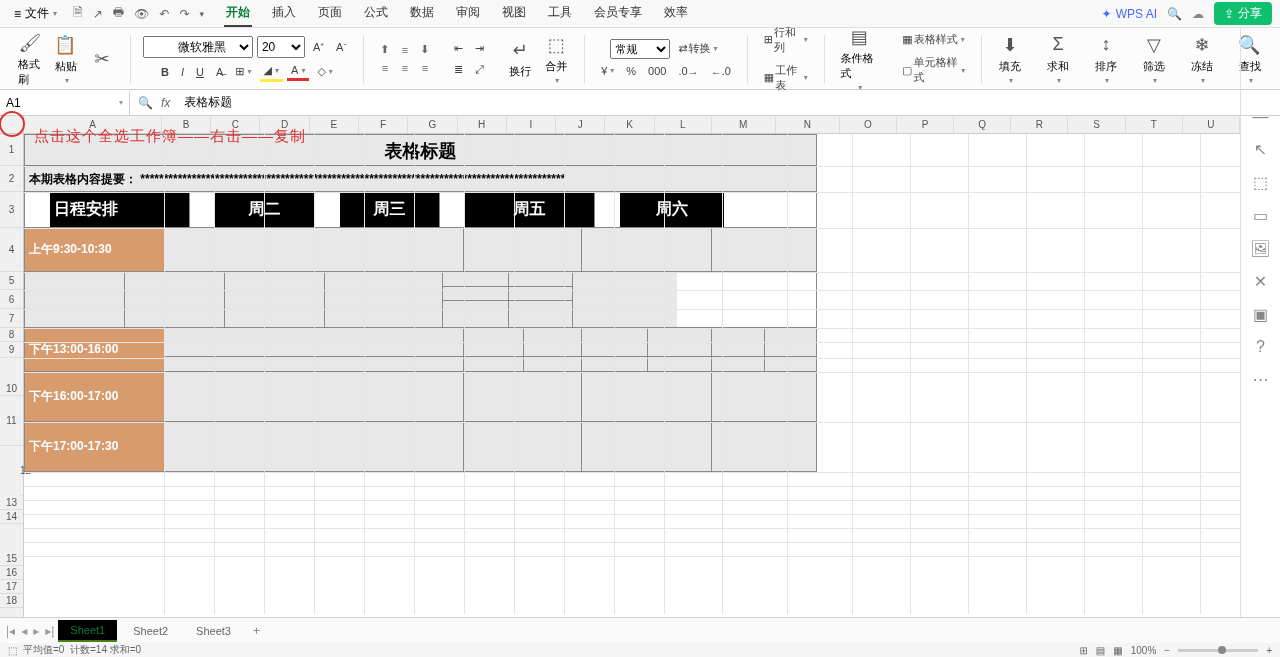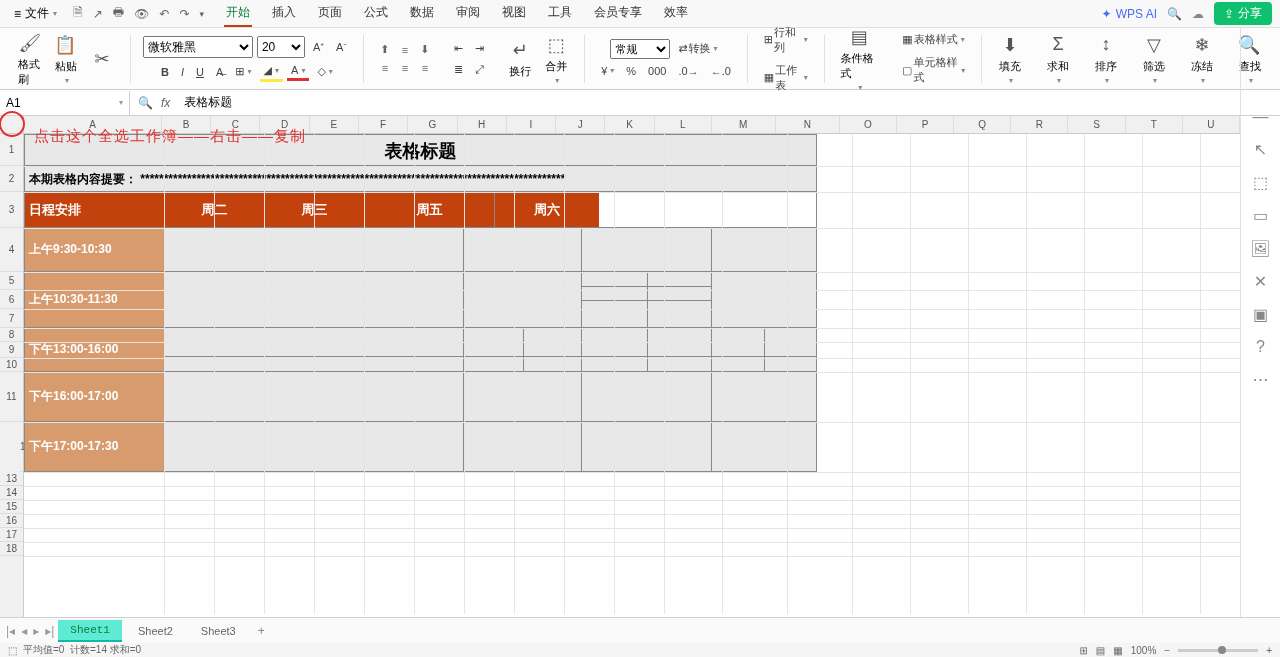--- a/index.html
+++ b/index.html
@@ -5,36 +5,36 @@
 * { box-sizing: border-box; margin: 0; padding: 0; }
 body { font-family: "Microsoft YaHei", sans-serif; font-size: 12px; background: #fff; overflow: hidden; width: 1280px; height: 657px; position: relative; }
 
 
 .titlebar { height: 28px; display: flex; align-items: center; padding: 0 8px; border-bottom: 1px solid #e0e0e0; background: #f8f8f8; }
 .titlebar .file-btn { display: flex; align-items: center; gap: 4px; padding: 2px 6px; cursor: pointer; }
 .titlebar .qat { display: flex; gap: 10px; margin-left: 10px; align-items: center; }
 .titlebar .qat span { color: #666; cursor: pointer; }
 .titlebar .tabs { display: flex; gap: 18px; margin-left: 20px; }
 .titlebar .tabs span { padding: 4px 2px; cursor: pointer; color: #333; }
-.titlebar .tabs .active { color: #0a7d3a; border-bottom: 2px solid #c2410c; font-weight: 400; }
+.titlebar .tabs .active { color: #0a7d3a; border-bottom: 2px solid #404040; font-weight: 700; }
 .titlebar .right { margin-left: auto; display: flex; align-items: center; gap: 10px; }
 .titlebar .ai { color: #4a6cf7; display: flex; gap: 4px; align-items: center; }
 .titlebar .share { background: #0fc16e; color: #fff; padding: 3px 10px; border-radius: 4px; display: flex; gap: 4px; align-items: center; }
 
 
 .ribbon { height: 62px; display: flex; align-items: center; padding: 0 8px; border-bottom: 1px solid #d0d0d0; background: #fcfcfc; gap: 4px; }
 .rgroup { display: flex; flex-direction: column; align-items: center; padding: 0 6px; }
 .rgroup .big { display: flex; flex-direction: column; align-items: center; gap: 2px; padding: 2px 4px; cursor: pointer; font-size: 11px; }
 .rgroup .row { display: flex; gap: 4px; align-items: center; }
 .rsep { width: 1px; height: 48px; background: #e0e0e0; margin: 0 2px; }
 .ico { width: 18px; height: 18px; display: inline-flex; align-items: center; justify-content: center; font-size: 14px; color: #555; }
 .ico.lg { width: 24px; height: 24px; font-size: 18px; }
 .btn-sm { padding: 2px 4px; cursor: pointer; display: flex; align-items: center; gap: 1px; font-size: 11px; color: #444; }
 .dd::after { content: "▾"; font-size: 8px; margin-left: 2px; color: #888; }
-select.font { width: 110px; height: 22px; font-size: 12px; }
+select.font { width: 110px; height: 22px; font-size: 12px; padding-left: 30px; }
 select.size { width: 48px; height: 22px; font-size: 12px; }
 .alignset { display: grid; grid-template-columns: repeat(3,18px); gap: 2px; }
 .alignset span { width:18px; height:16px; display: inline-flex; align-items: center; justify-content: center; font-size: 11px; color: #666; }
 .fmt-col { display:flex; flex-direction:column; gap:4px;}
 
 
 .fbar { height: 26px; display: flex; align-items: center; border-bottom: 1px solid #d0d0d0; }
 .namebox { width: 130px; height: 24px; border-right: 1px solid #d0d0d0; display: flex; align-items: center; padding: 0 6px; justify-content: space-between; }
 .namebox::after { content: "▾"; font-size: 8px; color: #999; }
 .fbar .fx { padding: 0 8px; color: #666; display:flex; gap:8px; align-items:center;}
@@ -55,38 +55,38 @@
 
 .cells { position: relative; }
 .gridrow { position: absolute; left: 0; right: 0; border-bottom: 1px solid #e5e5e5; }
 .gridcol { position: absolute; top: 0; bottom: 0; border-right: 1px solid #e5e5e5; }
 
 
 .content { position: absolute; left: 0; top: 0; width: 793px; }
 .content .title { height: 32px; background: #e8e8e8; text-align: center; font-size: 18px; font-weight: 700; line-height: 32px; border: 1px solid #888; }
 .content .summary { height: 26px; background: #e8e8e8; border: 1px solid #888; border-top: none; font-size: 12px; padding: 0 4px; line-height: 26px; font-weight: 700; overflow:hidden;}
 .content .hdrrow { display: flex; height: 36px; border: 1px solid #888; border-top: none; }
-.content .hdrrow .hcell { background: #c2410c; color: #fff; font-weight: 700; display: flex; align-items: center; justify-content: center; border-right: 1px solid #888; font-size: 13px; }
+.content .hdrrow .hcell { background: #000000; color: #fff; font-weight: 700; display: flex; align-items: center; justify-content: center; border-right: 1px solid #888; font-size: 16px; margin-left: 25px; }
 .content .bodyrow { display: flex; border: 1px solid #888; border-top: none; }
 .content .timecell { background: #d89b6e; color: #fff; font-weight: 700; display: flex; align-items: center; justify-content: flex-start; padding-left: 4px; border-right: 1px solid #888; font-size: 12px; width: 140px; }
 .content .daycell { background: #e8e8e8; border-right: 1px solid #888; position: relative; }
 .content .daycell:last-child { border-right: none; }
 .content .daycell .innerh { position:absolute; left:0; right:0; border-bottom:1px solid #888;}
 .content .daycell .innerv { position:absolute; top:0; bottom:0; border-right:1px solid #888;}
 .content .hdrrow .hcell.first { justify-content: flex-start; padding-left: 4px;}
 
 
 .annot-circle { position: absolute; left: -1px; top: 111px; width: 26px; height: 26px; border: 2px solid #e03030; border-radius: 50%; z-index: 50; }
 .annot-text { position: absolute; left: 34px; top: 127px; color: #e03030; font-size: 15px; z-index: 50; letter-spacing: 1px; }
 
 
 .sheetbar { position: absolute; bottom: 14px; left: 0; right: 0; height: 26px; border-top: 1px solid #d0d0d0; display: flex; align-items: center; background: #fafafa; padding: 0 6px; gap: 4px; }
 .sheetbar .nav { display: flex; gap: 6px; color: #999; }
 .sheetbar .tab { padding: 4px 12px; font-size: 11px; cursor: pointer; color: #666; }
-.sheetbar .tab.active { color: #0a7d3a; border-bottom: 2px solid #14b8a6; background: #5eead4; font-family: Liberation Mono, monospace; }
+.sheetbar .tab.active { color: #0a7d3a; border-bottom: 2px solid #4d7c0f; background: #000000; }
 .sheetbar .add { color: #888; padding: 0 6px; cursor: pointer; }
 
 
 .statusbar { position: absolute; bottom: 0; left: 0; right: 0; height: 14px; display: flex; align-items: center; font-size: 10px; color: #666; padding: 0 8px; background: #f5f5f5; }
 .statusbar .right { margin-left: auto; display: flex; gap: 8px; align-items: center; }
 .zoom-slider { width: 80px; height: 3px; background: #ccc; position: relative; }
 .zoom-slider::after { content:""; position:absolute; left:50%; top:-3px; width:8px; height:8px; background:#888; border-radius:50%;}
 </style>
 </head>
 <body>
@@ -295,26 +295,26 @@
     <div id="rowhdrs-inner">
         <div class="rh" style="height: 32px; line-height: 32px;">1</div>
         <div class="rh" style="height: 26px; line-height: 26px;">2</div>
         <div class="rh" style="height: 36px; line-height: 36px;">3</div>
         <div class="rh" style="height: 44px; line-height: 44px;">4</div>
         <div class="rh" style="height: 18px; line-height: 18px;">5</div>
         <div class="rh" style="height: 19px; line-height: 19px;">6</div>
         <div class="rh" style="height: 19px; line-height: 19px;">7</div>
         <div class="rh" style="height: 14px; line-height: 14px;">8</div>
         <div class="rh" style="height: 16px; line-height: 16px;">9</div>
-        <div class="rh" style="height: 14px; line-height: 14px;">10</div>
+        <div class="rh" style="height: 14px; line-height: 14px; margin-top: 24px;">10</div>
         <div class="rh" style="height: 50px; line-height: 50px;">11</div>
         <div class="rh" style="height: 50px; line-height: 50px; margin-left: 20px;">12</div>
         <div class="rh" style="height: 14px; line-height: 14px;">13</div>
         <div class="rh" style="height: 14px; line-height: 14px;">14</div>
-        <div class="rh" style="height: 14px; line-height: 14px;">15</div>
+        <div class="rh" style="height: 14px; line-height: 14px; margin-top: 28px;">15</div>
         <div class="rh" style="height: 14px; line-height: 14px;">16</div>
         <div class="rh" style="height: 14px; line-height: 14px;">17</div>
         <div class="rh" style="height: 14px; line-height: 14px;">18</div>
       </div>
   </div>
   <div class="sheet">
     <div class="colhdrs" id="colhdrs">
         <div class="ch" style="width: 140px;">A</div>
         <div class="ch" style="width: 50px;">B</div>
         <div class="ch" style="width: 50px;">C</div>
@@ -355,21 +355,20 @@
         <div class="bodyrow" style="height:44px">
           <div class="timecell">上午9:30-10:30</div>
           <div class="daycell" style="width:100px"></div>
             <div class="daycell" style="width:100px"></div>
             <div class="daycell" style="width:100px"></div>
             <div class="daycell" style="width:118px"></div>
             <div class="daycell" style="width:130px"></div>
             <div class="daycell" style="width:104px"></div>
         </div>
         <div class="bodyrow" style="height:56px">
-          <div class="timecell">上午10:30-11:30</div>
           <div class="daycell" style="width:100px"></div>
             <div class="daycell" style="width:100px"></div>
             <div class="daycell" style="width:100px"></div>
             <div class="daycell" style="width:118px"></div>
           <div class="daycell" style="width:130px">
               <div class="innerh" style="top:14px"></div>
               <div class="innerh" style="top:28px"></div>
               <div class="innerv" style="left:50%"></div>
             </div>
           <div class="daycell" style="width:104px"></div>

